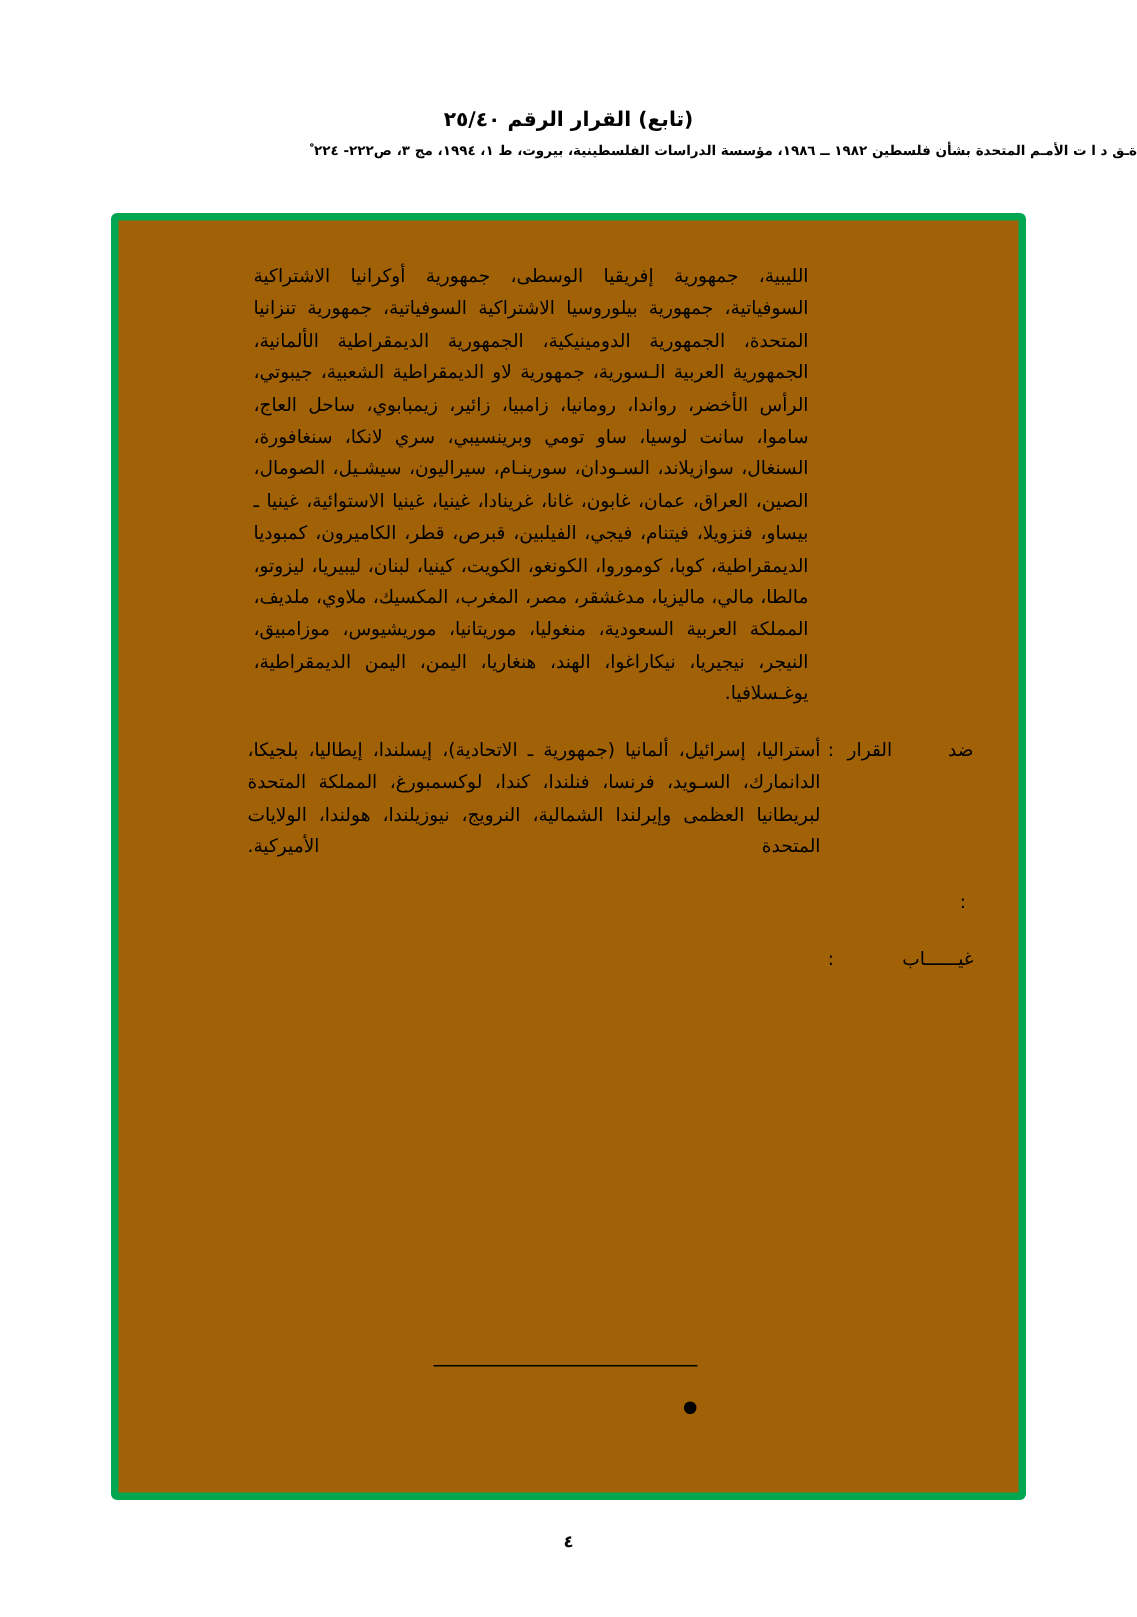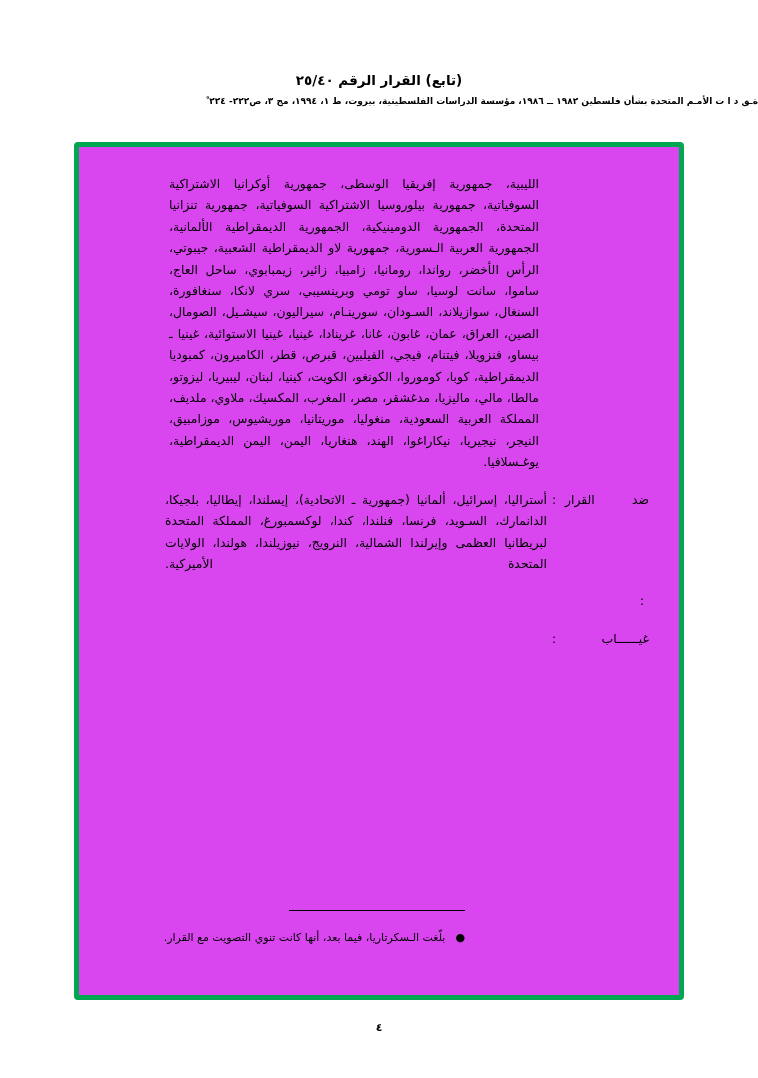--- a/index.html
+++ b/index.html
@@ -45,21 +45,21 @@
   }
   .green-frame {
     position: absolute;
     top: 142px;
     left: 74px;
     width: 610px;
     height: 858px;
     border: 5px solid #00a650;
     border-radius: 4px;
     box-sizing: border-box;
-    background: #d946ef;
+    background: #a16207;
   }
   .content {
     position: absolute;
     inset: 0;
     padding: 26px 30px 20px 30px;
     direction: rtl;
     box-sizing: border-box;
   }
   .para-block {
     width: 370px;
@@ -168,21 +168,20 @@
 
       <div class="vote-row">
         <div class="vote-label">غيــــــاب</div>
         <div class="vote-colon">:</div>
       </div>
 
       <div class="footnote-rule"></div>
 
       <div class="footnote">
         <span class="footnote-bullet">●</span>
-        <span>بلّغت الـسكرتاريا، فيما بعد، أنها كانت تنوي التصويت مع القرار.</span>
       </div>
 
     </div>
   </div>
 
   <div class="page-number">٤</div>
 
 </div>
 
 </body></html>

